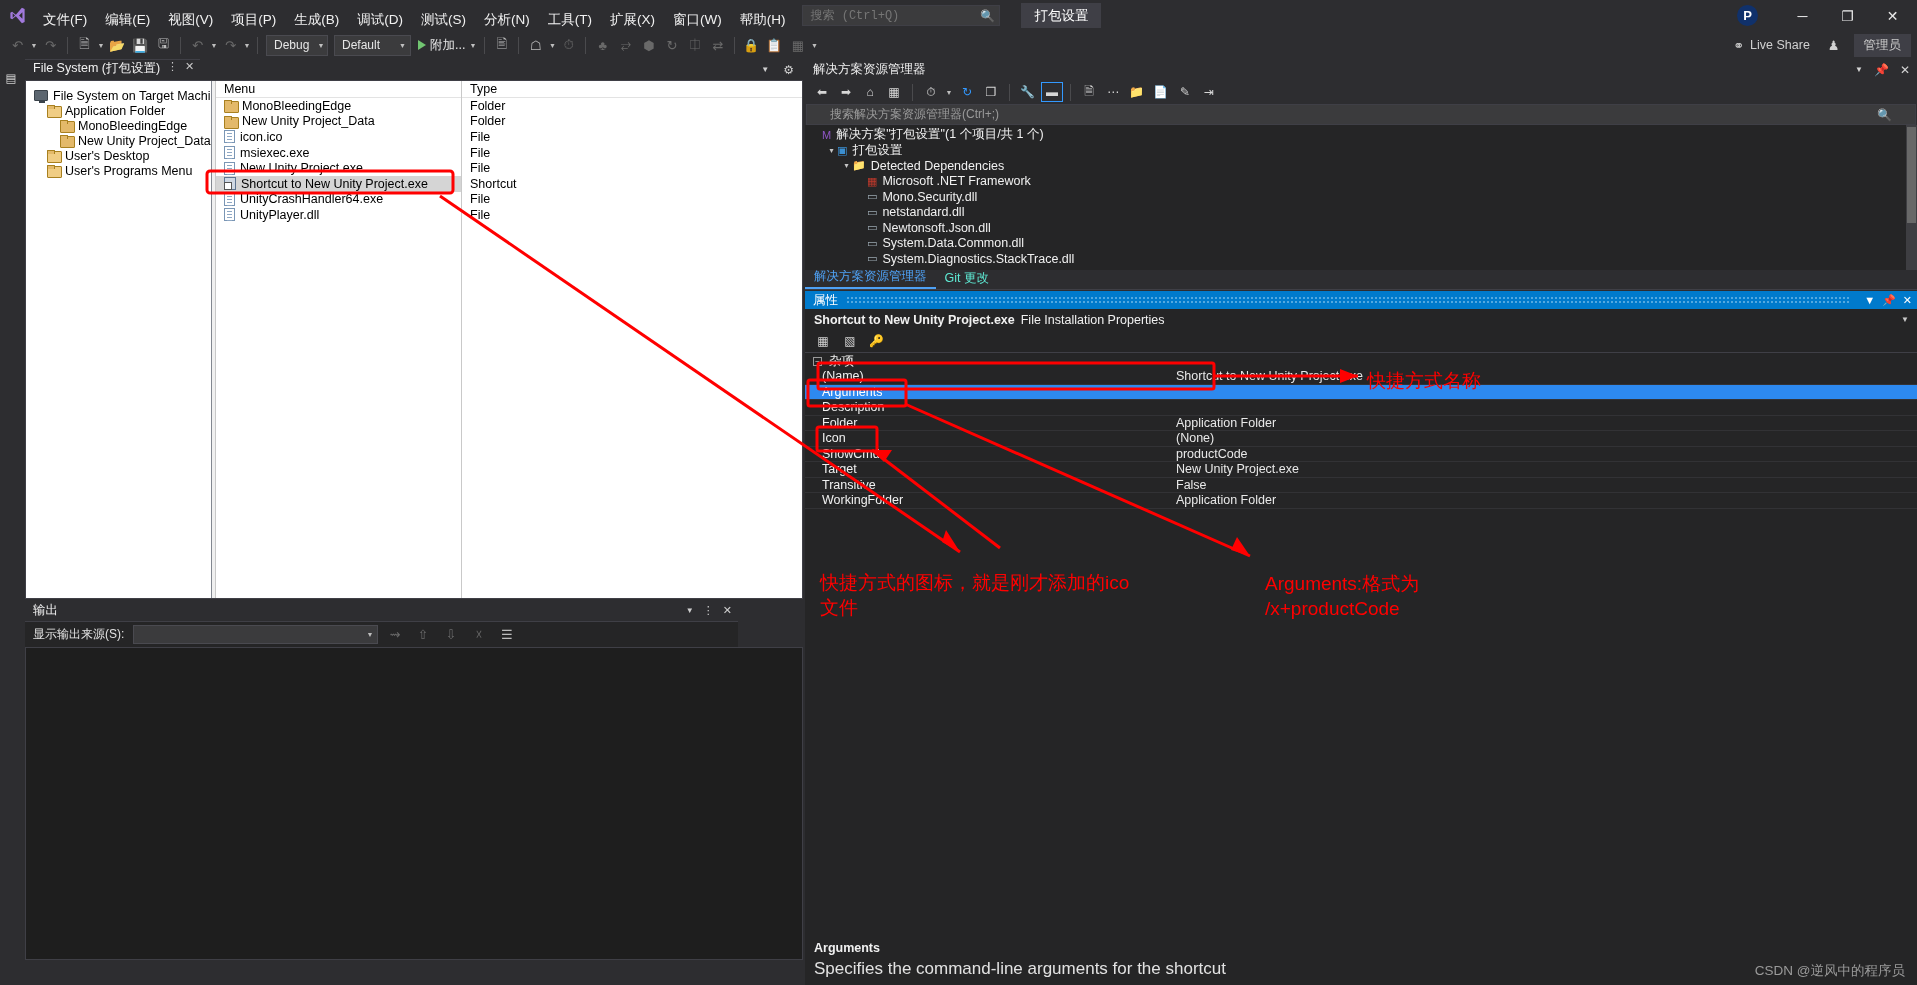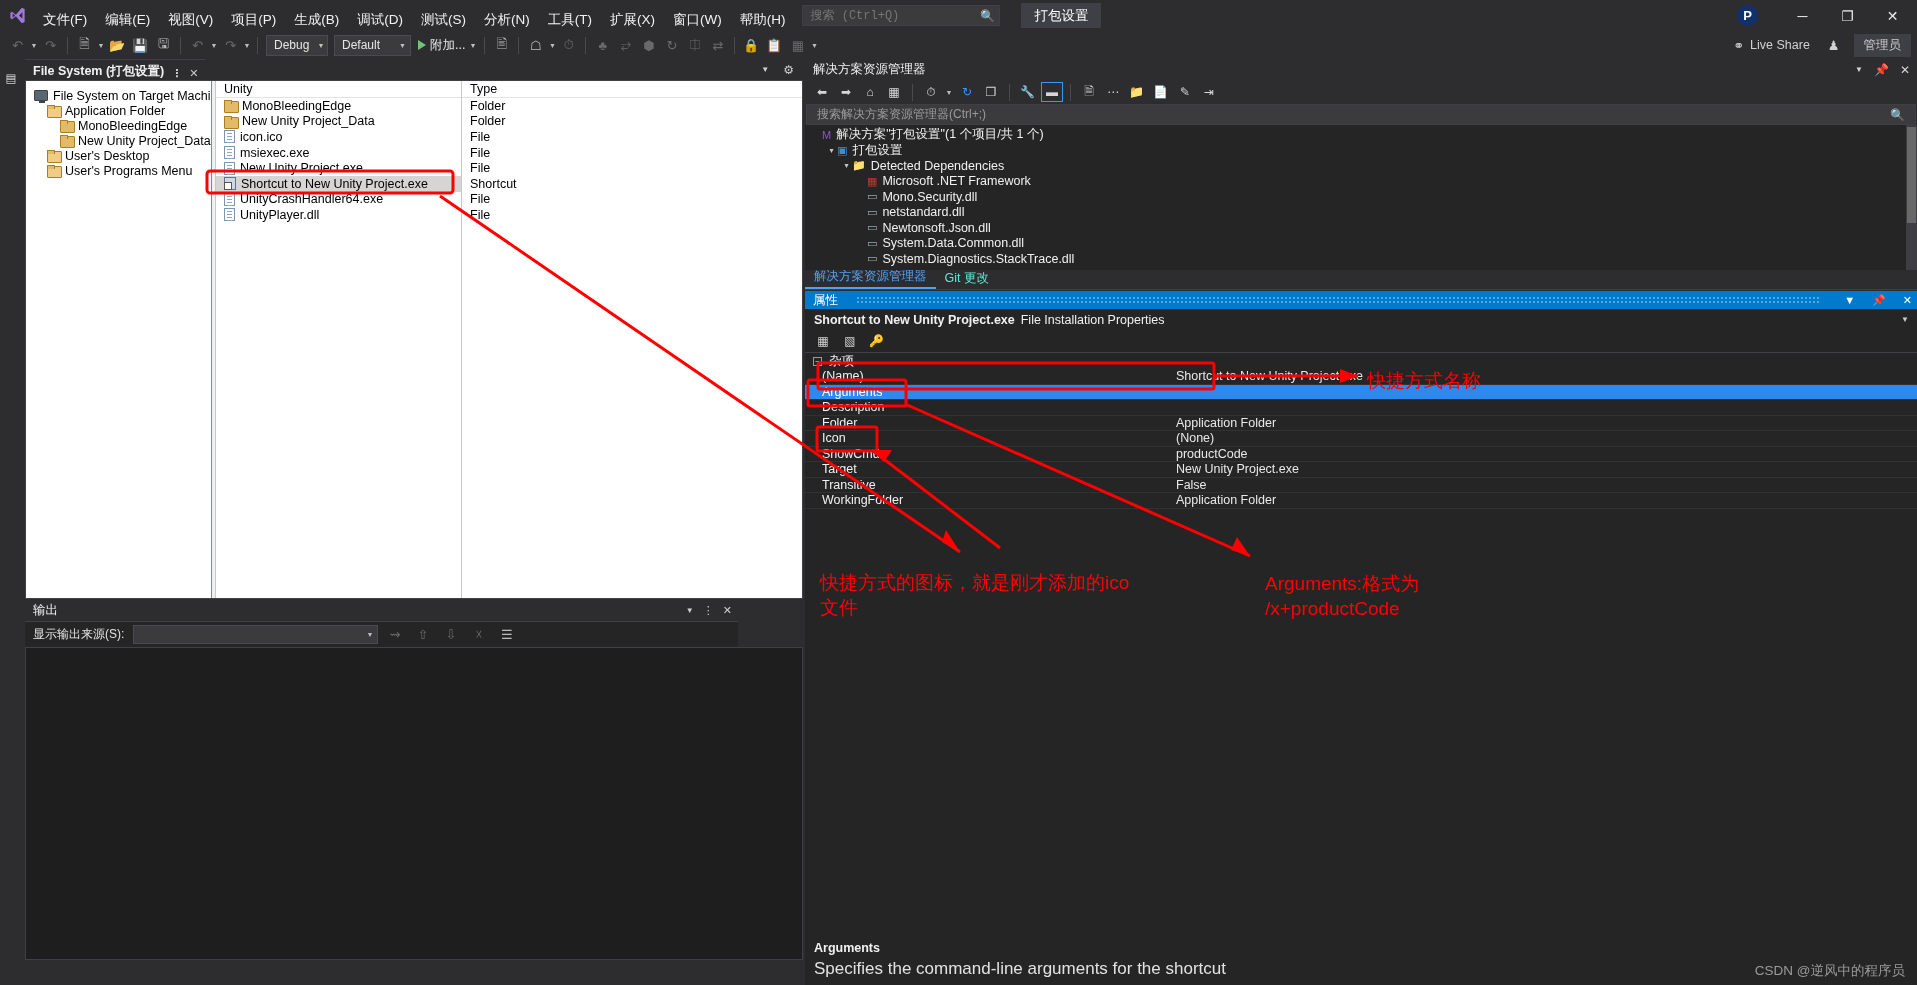--- a/index.html
+++ b/index.html
@@ -91,21 +91,21 @@
   .ph-ic { color: #d0d0d0; font-size: 12px; padding: 0 3px; }
 
   
   .fs-win {
     position: absolute; left: 25px; top: 59px; width: 778px; height: 540px;
     background: #2d2d30;
   }
   .fs-tabrow { height: 21px; display: flex; align-items: center; }
   .fs-tab {
     background: #2d2d30; color: #f1f1f1; font-size: 12.5px; height: 21px;
-    display: flex; align-items: flex-end; padding: 0 6px 0 8px; border-top: 1px solid #3f3f46; font-weight: bold;
+    display: flex; align-items: flex-start; padding: 0 6px 0 8px; border-top: 1px solid #3f3f46;
   }
   .fs-tab .pin, .fs-tab .x { margin-left: 7px; font-size: 11px; color: #c9c9c9; }
   .fs-tabrow .rt { margin-left: auto; display: flex; align-items: center; gap: 8px; padding-right: 6px; }
   .fs-body {
     position: absolute; left: 0; top: 21px; width: 778px; height: 519px;
     border: 1px solid #3f3f46; background: #ffffff; display: flex;
   }
   .fs-tree {
     width: 186px; height: 100%; background: #fff; border-right: 1px solid #828790;
     padding: 7px 0 0 6px; overflow: hidden;
@@ -181,36 +181,36 @@
 
   
   .se-win { position: absolute; left: 805px; top: 59px; width: 1112px; height: 228px; background: #2d2d30; }
   .se-head { height: 21px; display: flex; align-items: center; font-size: 12.5px; color: #f1f1f1; padding-left: 8px; }
   .se-head .rt { margin-left: auto; display: flex; align-items: center; gap: 11px; padding-right: 7px; color: #d4d4d4; font-size: 12px; }
   .se-toolbar { height: 24px; display: flex; align-items: center; padding-left: 6px; gap: 2px; }
   .se-tb { width: 22px; height: 20px; display: flex; align-items: center; justify-content: center; font-size: 12px; color: #d6d6d6; }
   .se-tb.boxed { border: 1px solid #3399ff; }
   .se-search {
     height: 21px; background: #3b3b3d; border: 1px solid #3f3f46; margin: 0 1px;
-    display: flex; align-items: center; padding: 0 10px; color: #9a9a9a; font-size: 12px;
+    display: flex; align-items: center; padding: 0 23px; color: #9a9a9a; font-size: 12px;
   }
   .se-search .mag { margin-left: auto; color: #c8c8c8; }
   .se-tree { background: #252526; padding-top: 2px; height: 145px; overflow: hidden; }
   .se-row { height: 15.5px; display: flex; align-items: center; font-size: 12.5px; color: #f1f1f1; white-space: nowrap; }
   .se-arrow { width: 11px; font-size: 8px; color: #c6c6c6; text-align: center; }
   .se-ic { margin-right: 5px; display: inline-flex; }
   .se-tabs { height: 20px; display: flex; align-items: flex-end; border-bottom: 1px solid #3f3f46; }
   .se-tab { font-size: 12.5px; padding: 1px 9px 2px; color: #5eead4; }
   .se-tab.active { color: #4ea1f5; border-bottom: 2px solid #4ea1f5; }
 
   
   .pr-win { position: absolute; left: 805px; top: 291px; width: 1112px; height: 694px; background: #252526; }
   .pr-head {
     height: 18px; background: #007acc; display: flex; align-items: center;
-    color: #fff; font-size: 12.5px; padding: 0 5px 0 8px; gap: 10px;
+    color: #fff; font-size: 12.5px; padding: 0 5px 0 8px;
   }
   .pr-head .dots { flex: 1; height: 9px; margin: 0 8px;
     background-image: radial-gradient(#53a8e0 0.8px, transparent 0.9px);
     background-size: 4px 4px; }
   .pr-head .ic { font-size: 11px; margin-left: 7px; }
   .pr-sub { height: 21px; display: flex; align-items: center; font-size: 12.5px; padding-left: 9px; color: #f1f1f1; }
   .pr-sub .obj { font-weight: bold; margin-right: 6px; }
   .pr-sub .cc { margin-left: auto; font-size: 8px; color: #c8c8c8; padding-right: 8px; }
   .pr-toolbar { height: 23px; display: flex; align-items: center; padding-left: 7px; gap: 5px; border-bottom: 1px solid #3f3f46; }
   .pr-tb { width: 22px; height: 19px; display: flex; align-items: center; justify-content: center; color: #cfcfcf; font-size: 12px; }
@@ -398,21 +398,21 @@
           <div class="tnode" style="padding-left: 15px;">
             <span class="ti">
               <span class="ico-folder open"></span>
             </span>
             <span>User's Programs Menu</span>
           </div>
         </div>
       <div class="fs-splitv"></div>
       <div class="fs-list">
         <div class="col-name">
-          <div class="lhdr">Unity</div>
+          <div class="lhdr">Menu</div>
           <div id="list-names">
               <div class="lrow">
                 <span class="fi">
                   <span class="ico-folder"></span>
                 </span>
                 <span>MonoBleedingEdge</span>
               </div>
               <div class="lrow">
                 <span class="fi">
                   <span class="ico-folder"></span>

